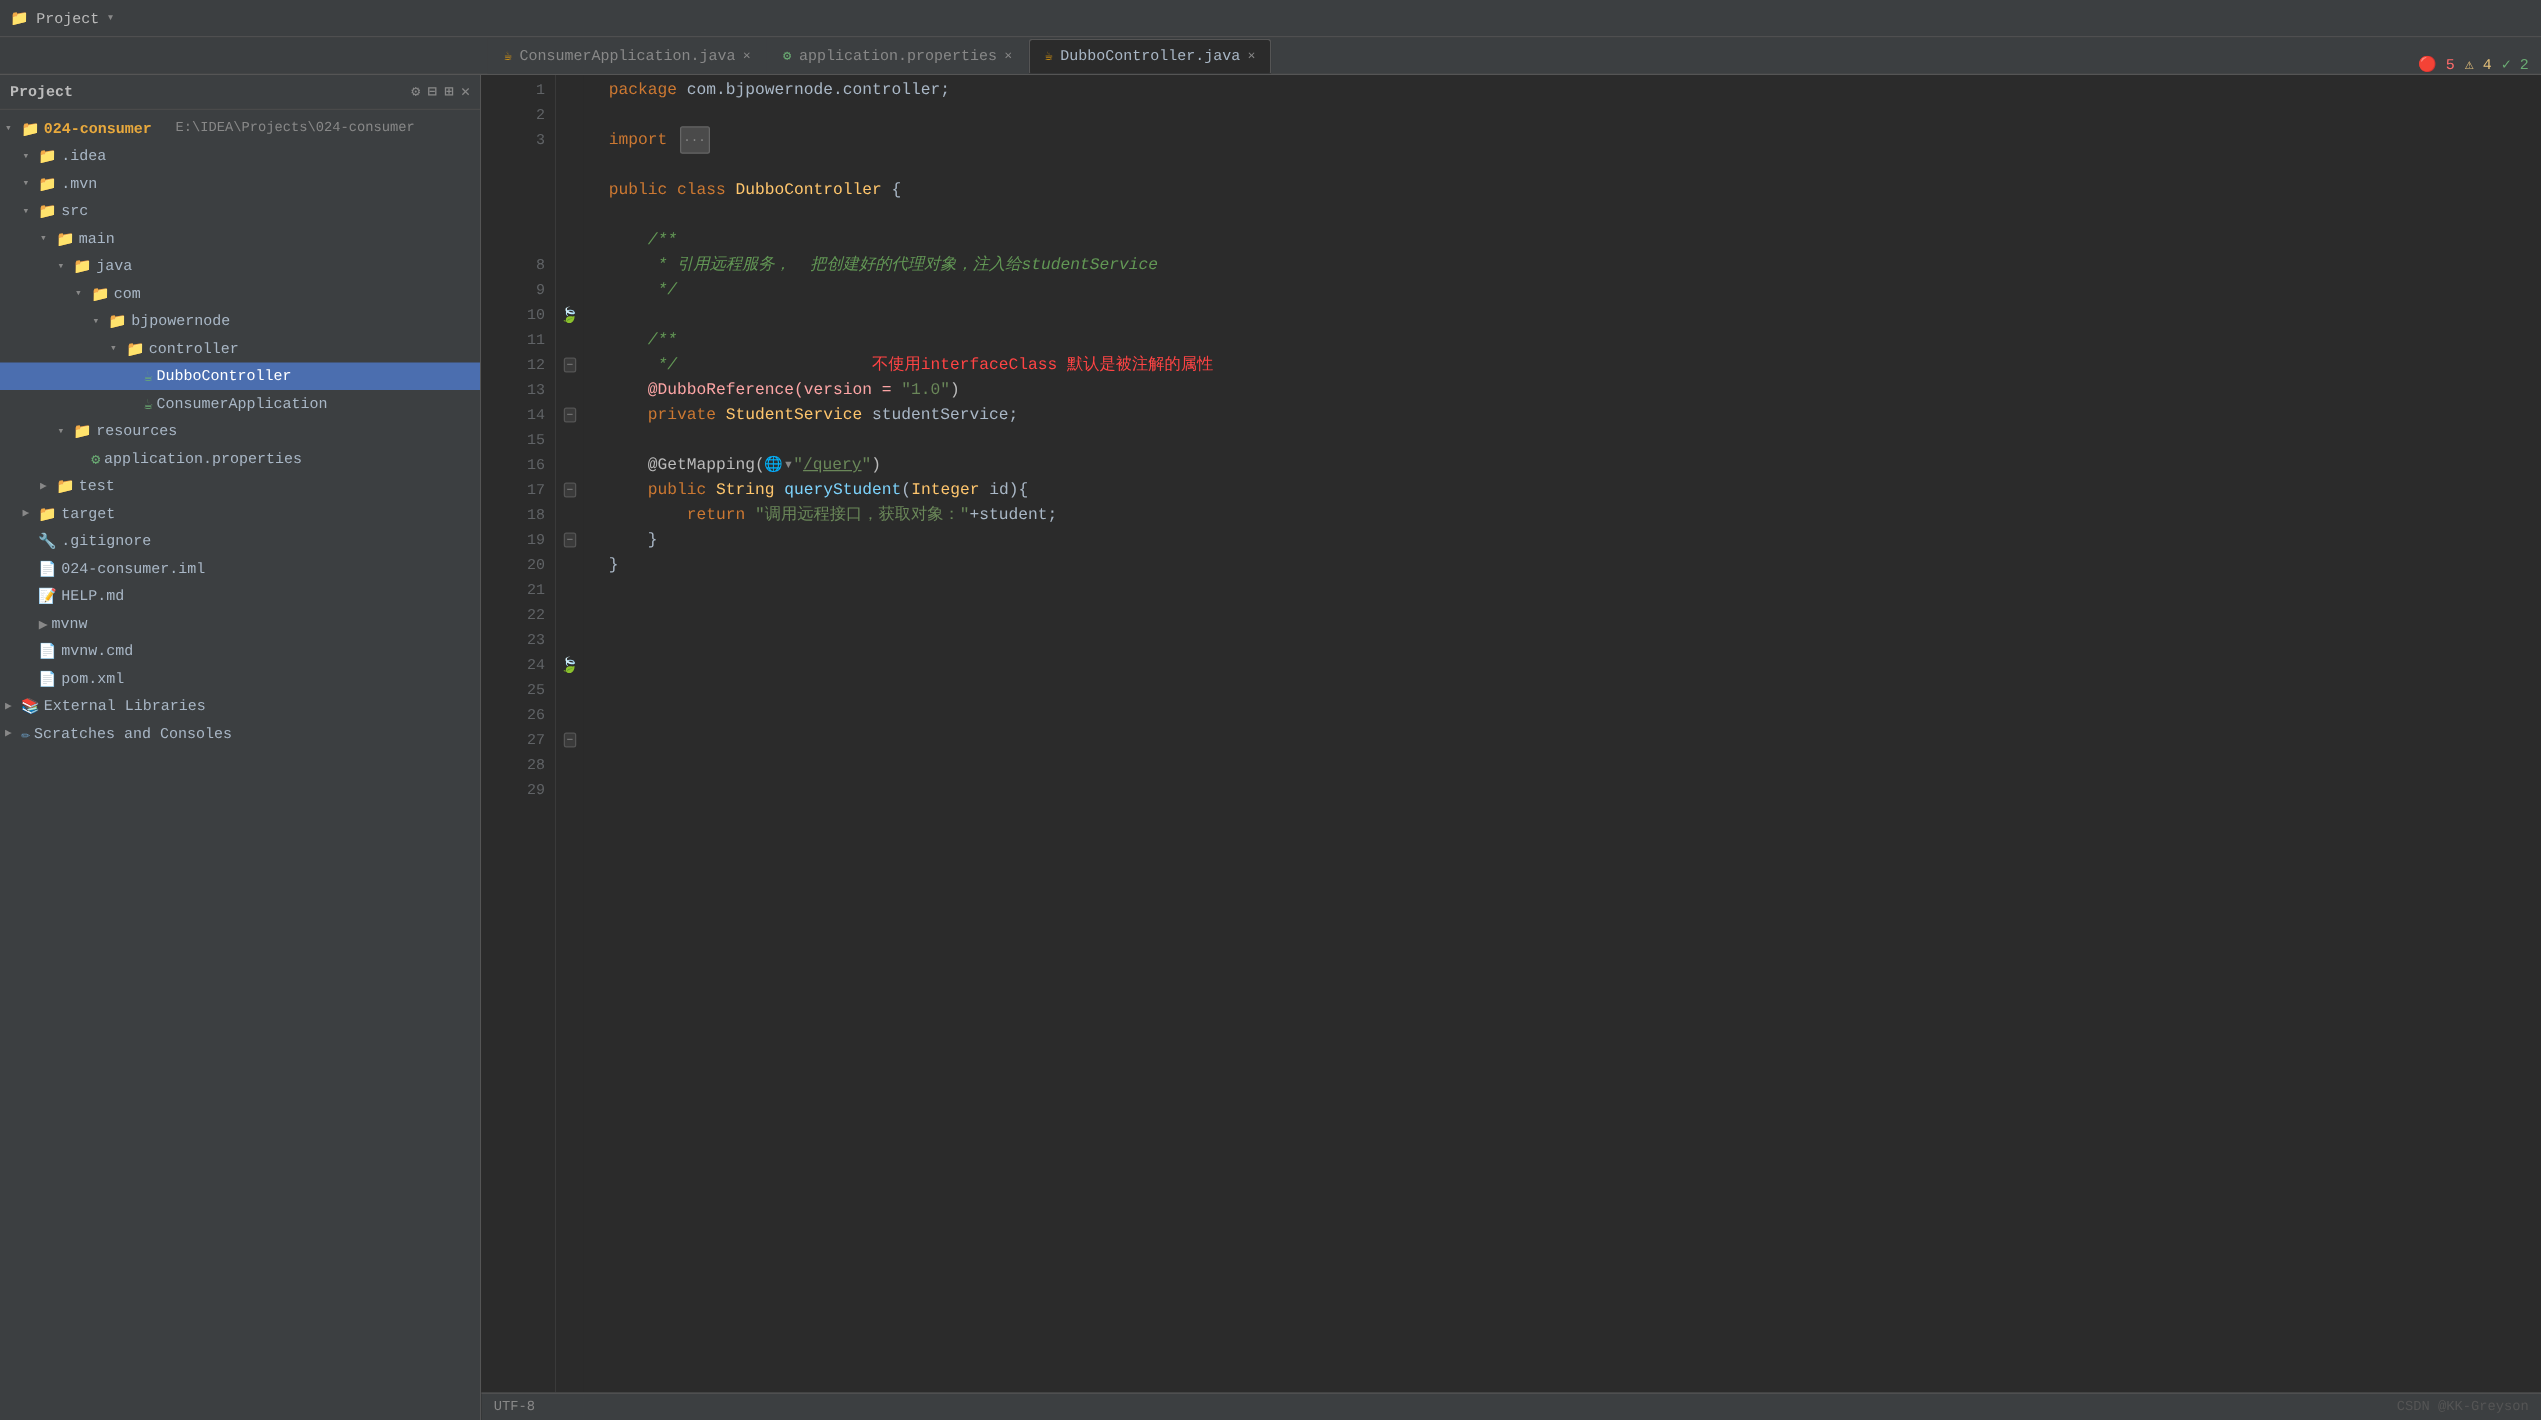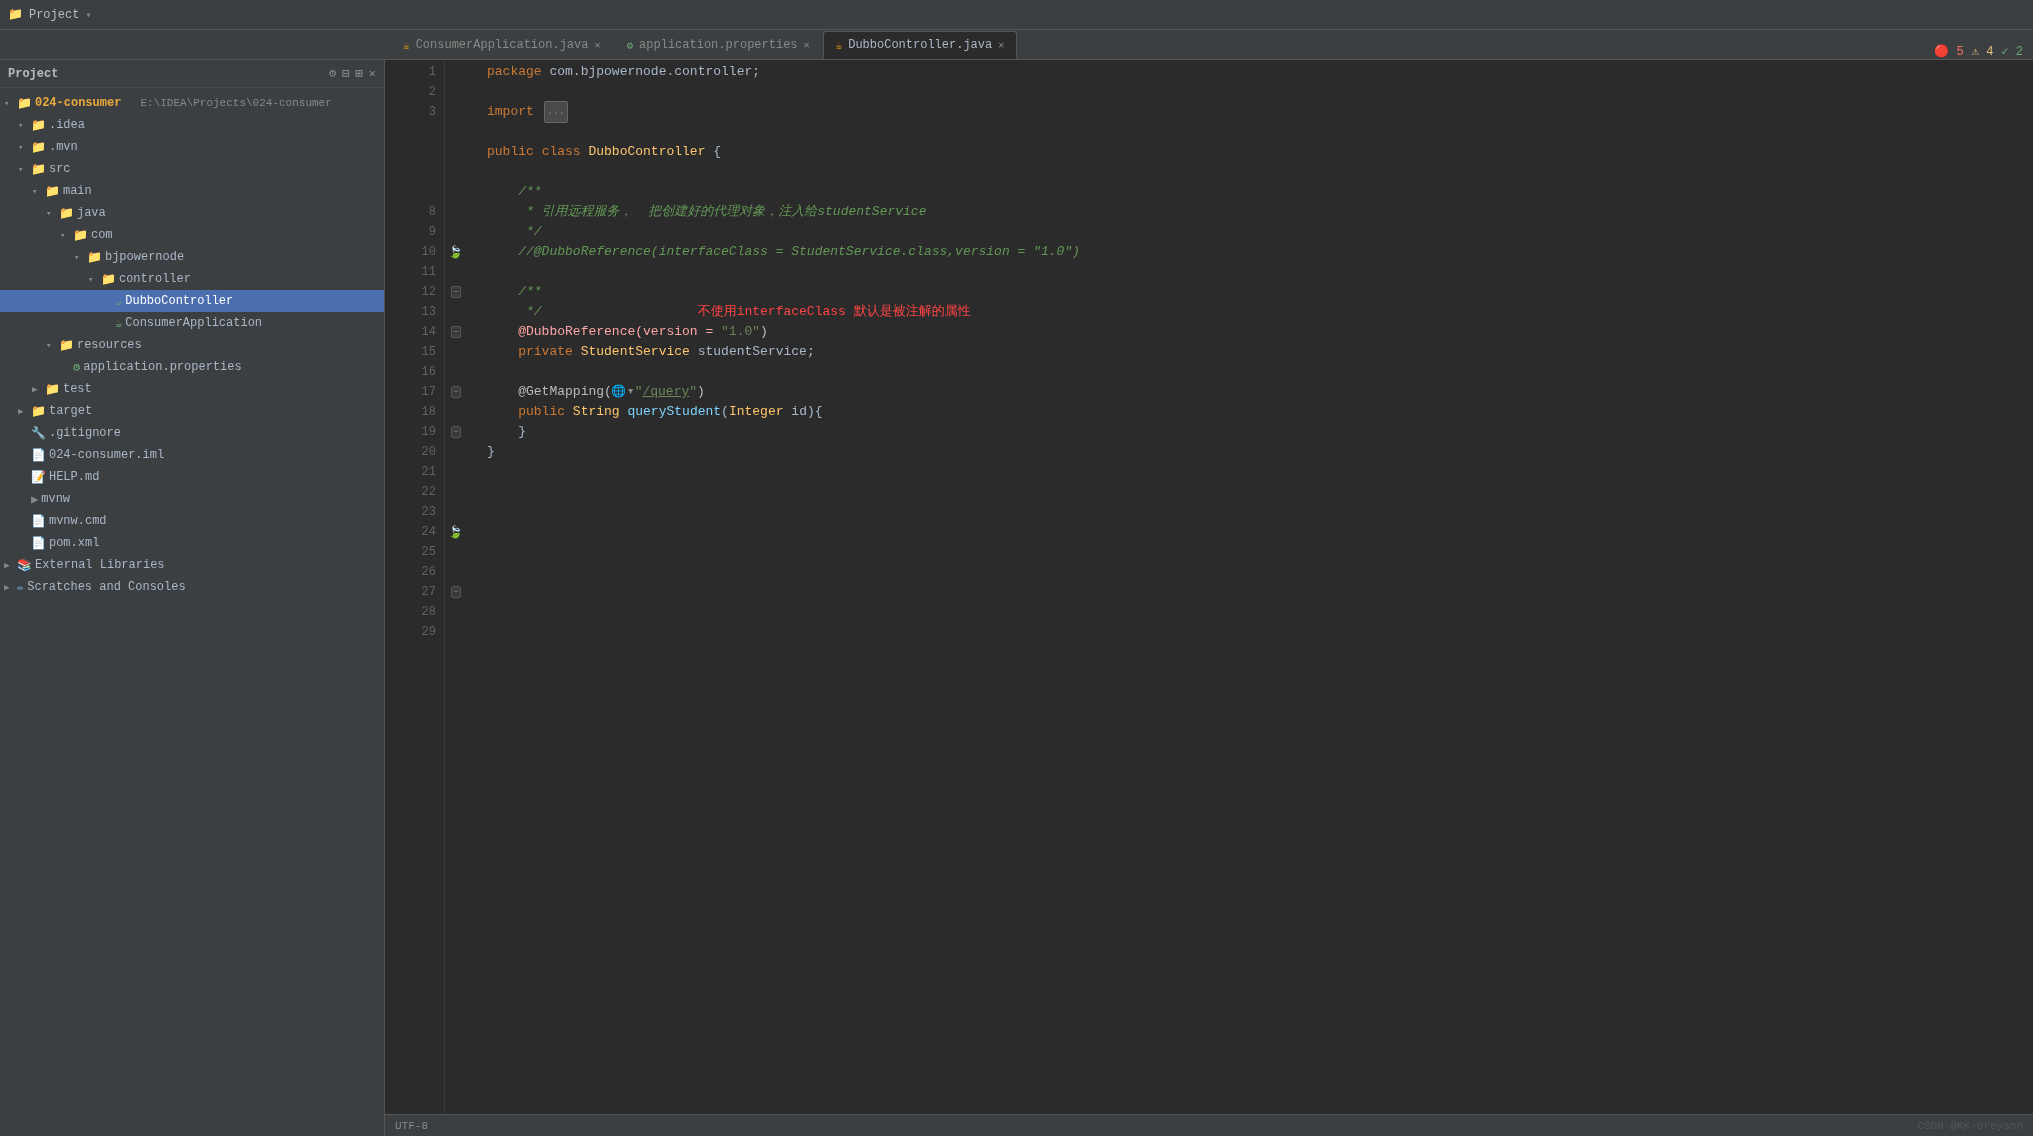--- a/index.html
+++ b/index.html
@@ -489,23 +489,20 @@
         </div>
 
         <div class="code-line">
           <span>&nbsp;&nbsp;&nbsp;&nbsp;&nbsp;</span><span class="comment">* 引用远程服务，  把创建好的代理对象，注入给<em>studentService</em></span>
         </div>
 
         <div class="code-line">
           <span>&nbsp;&nbsp;&nbsp;&nbsp;&nbsp;</span><span class="comment">*/</span>
         </div>
 
-        <div class="code-line">
-          <span>&nbsp;&nbsp;&nbsp;&nbsp;</span><span class="comment">//@DubboReference(interfaceClass = StudentService.class,version = "1.0")</span>
-        </div>
 
         <div class="code-line">&nbsp;</div>
 
         <div class="code-line">
           <span>&nbsp;&nbsp;&nbsp;&nbsp;</span><span class="comment">/**</span>
         </div>
 
 
         <div class="code-line">
           <span>&nbsp;&nbsp;&nbsp;&nbsp;&nbsp;</span><span class="comment">*/</span>
@@ -525,20 +522,23 @@
 
         <div class="code-line">
           <span>&nbsp;&nbsp;&nbsp;&nbsp;</span><span style="color:#bbb;">@GetMapping(</span><span style="color:#6aab73;font-size:12px;">🌐</span><span style="color:#888;">▾</span><span class="str">"<span style="text-decoration:underline;">/query</span>"</span><span style="color:#bbb;">)</span>
         </div>
 
         <div class="code-line">
           <span>&nbsp;&nbsp;&nbsp;&nbsp;</span><span class="kw">public</span>&nbsp;<span style="color:#ffc66d;">String</span>&nbsp;<span style="color:#7dd3fc;">queryStudent</span><span>(</span><span style="color:#ffc66d;">Integer</span>&nbsp;<span>id){</span>
         </div>
 
 
+        <div class="code-line">
+          <span>&nbsp;&nbsp;&nbsp;&nbsp;&nbsp;&nbsp;&nbsp;&nbsp;</span><span class="kw">return</span>&nbsp;<span class="str">"调用远程接口，获取对象："</span><span>+student;</span>
+        </div>
 
         <div class="code-line">
           <span>&nbsp;&nbsp;&nbsp;&nbsp;}</span>
         </div>
 
         <div class="code-line">
           <span>}</span>
         </div>
 
         <div class="code-line">&nbsp;</div>

